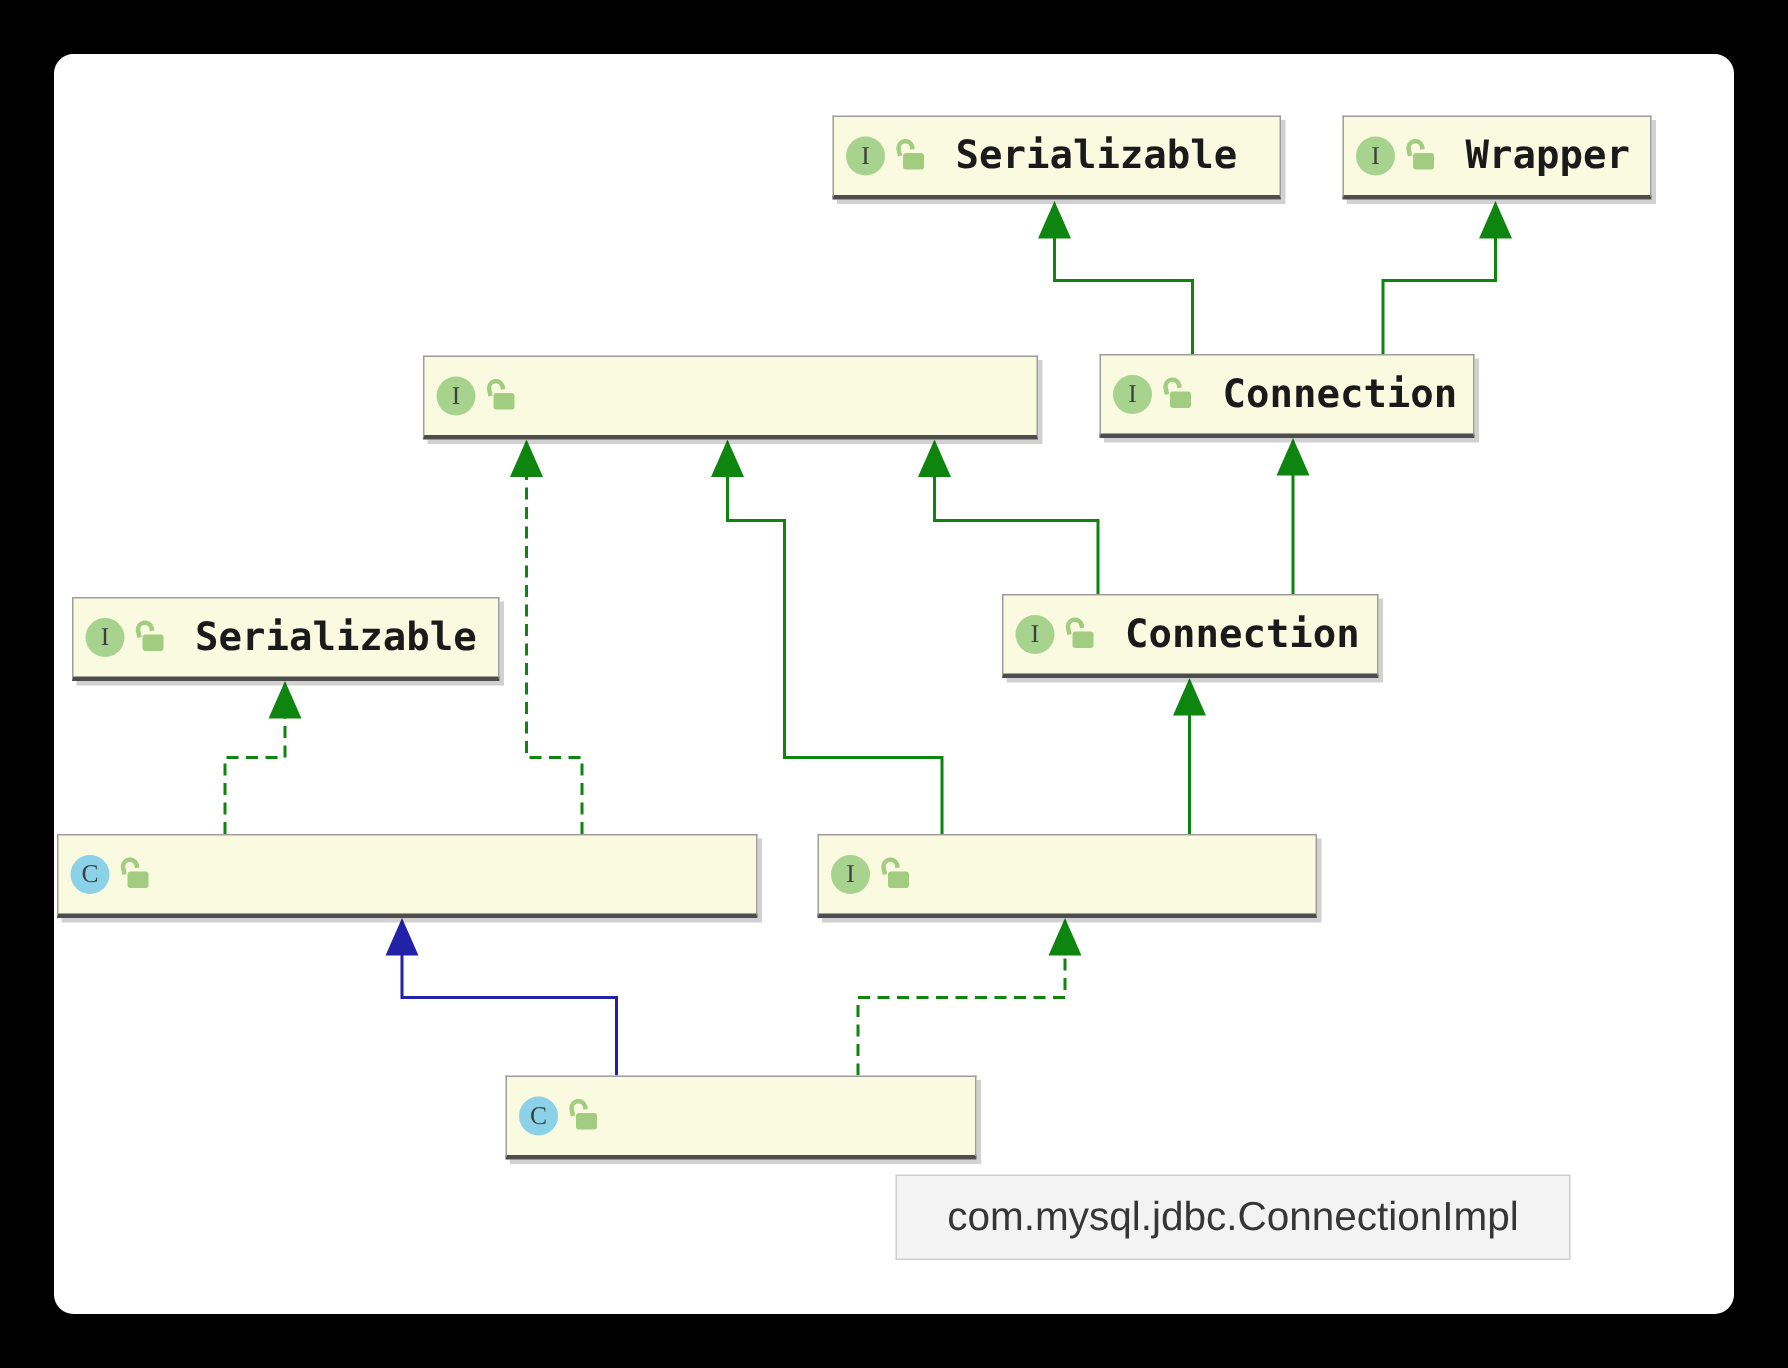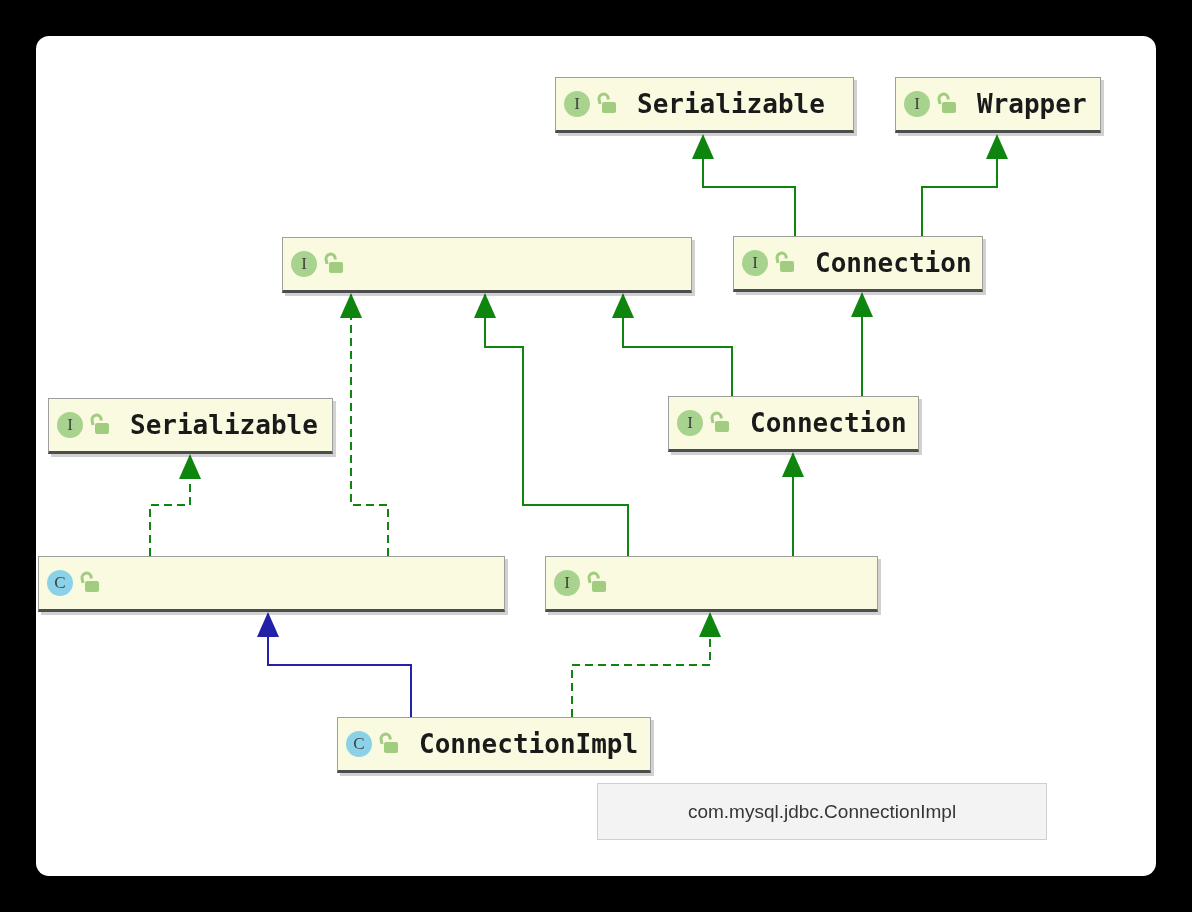--- a/index.html
+++ b/index.html
@@ -24,21 +24,21 @@
   .badge.iface{background:#A8D38E;}
   .badge.cls{background:#8BD2E8;}
   .lock{position:relative;width:22px;height:24px;margin-left:6px;flex:0 0 auto;}
   .node .label{margin-left:19px;}
 
   .tooltip{
     position:absolute;left:597px;top:783px;width:450px;height:57px;box-sizing:border-box;
     background:#F3F3F3;border:1px solid #cfcfcf;
     display:flex;align-items:center;justify-content:center;
     font-family:"Liberation Sans","DejaVu Sans",sans-serif;
-    font-size:19px;color:#363636;white-space:nowrap;
+    font-size:27px;color:#363636;white-space:nowrap;
   }
 </style>
 </head>
 <body>
 
 <div class="stage">
   <div class="card"></div>
 
   <svg class="edges" width="1192" height="912" viewBox="0 0 1192 912">
     <g stroke="#0E850E" stroke-width="2" fill="none">
@@ -141,19 +141,18 @@
           <rect x="6" y="10" width="14" height="11" rx="2" fill="#A2CD80"></rect>
         </svg></span>
   </div>
 
   <div class="node" style="left:337px;top:717px;width:304px;">
     <span class="badge cls">C</span>
     <span class="lock"><svg width="22" height="24" viewBox="0 0 22 24">
           <path d="M4 12 L3 7 A4.6 4.6 0 0 1 12 5.4 L12.4 7.6" fill="none" stroke="#A2CD80" stroke-width="3"></path>
           <rect x="6" y="10" width="14" height="11" rx="2" fill="#A2CD80"></rect>
         </svg></span>
-    <span class="label">ConnectionImpl</span>
   </div>
 
   <div class="tooltip">
     <span>com.mysql.jdbc.ConnectionImpl</span>
   </div>
 </div>
 
 </body></html>

